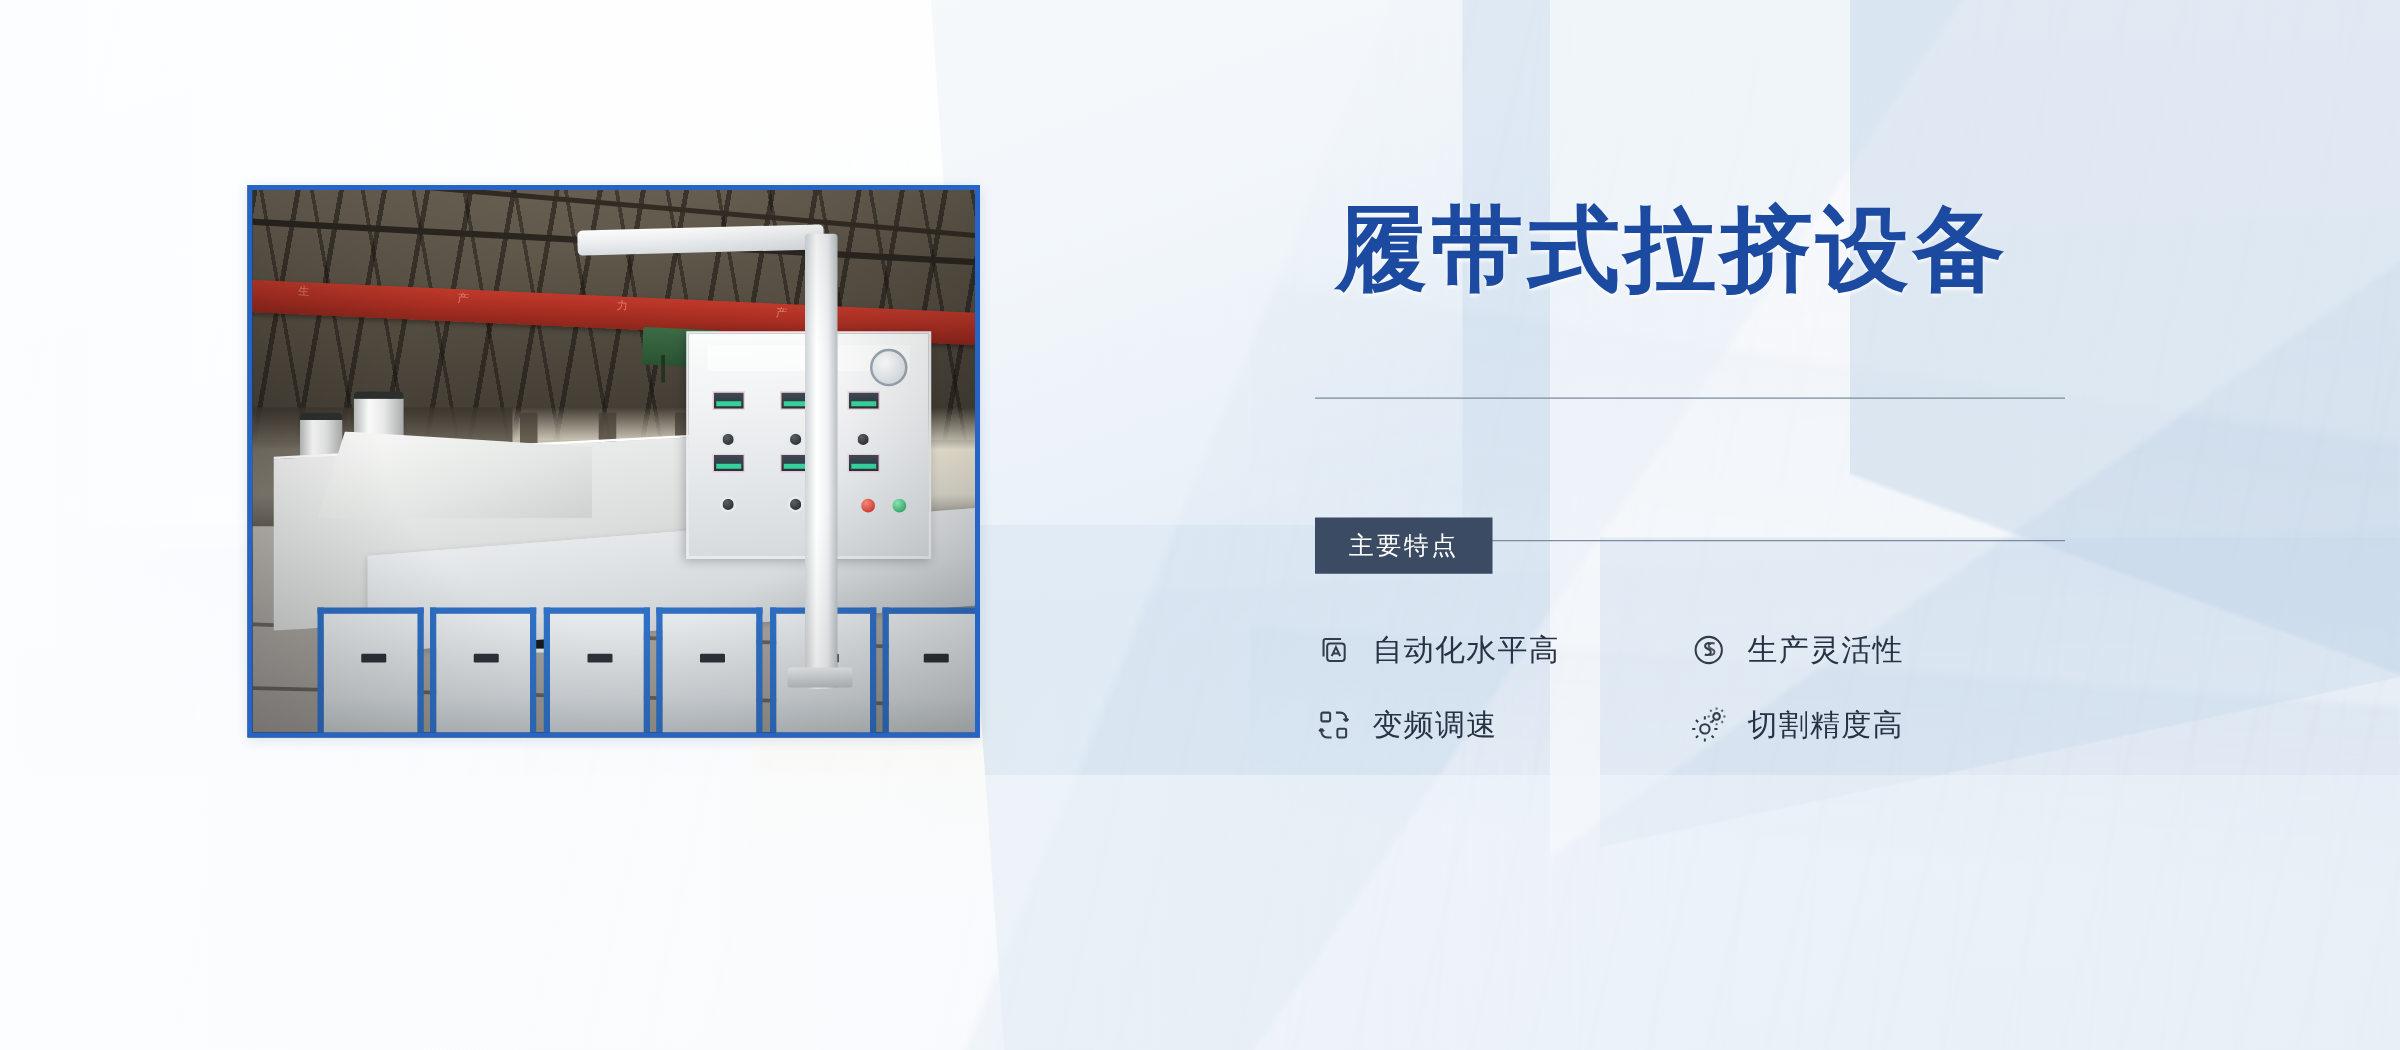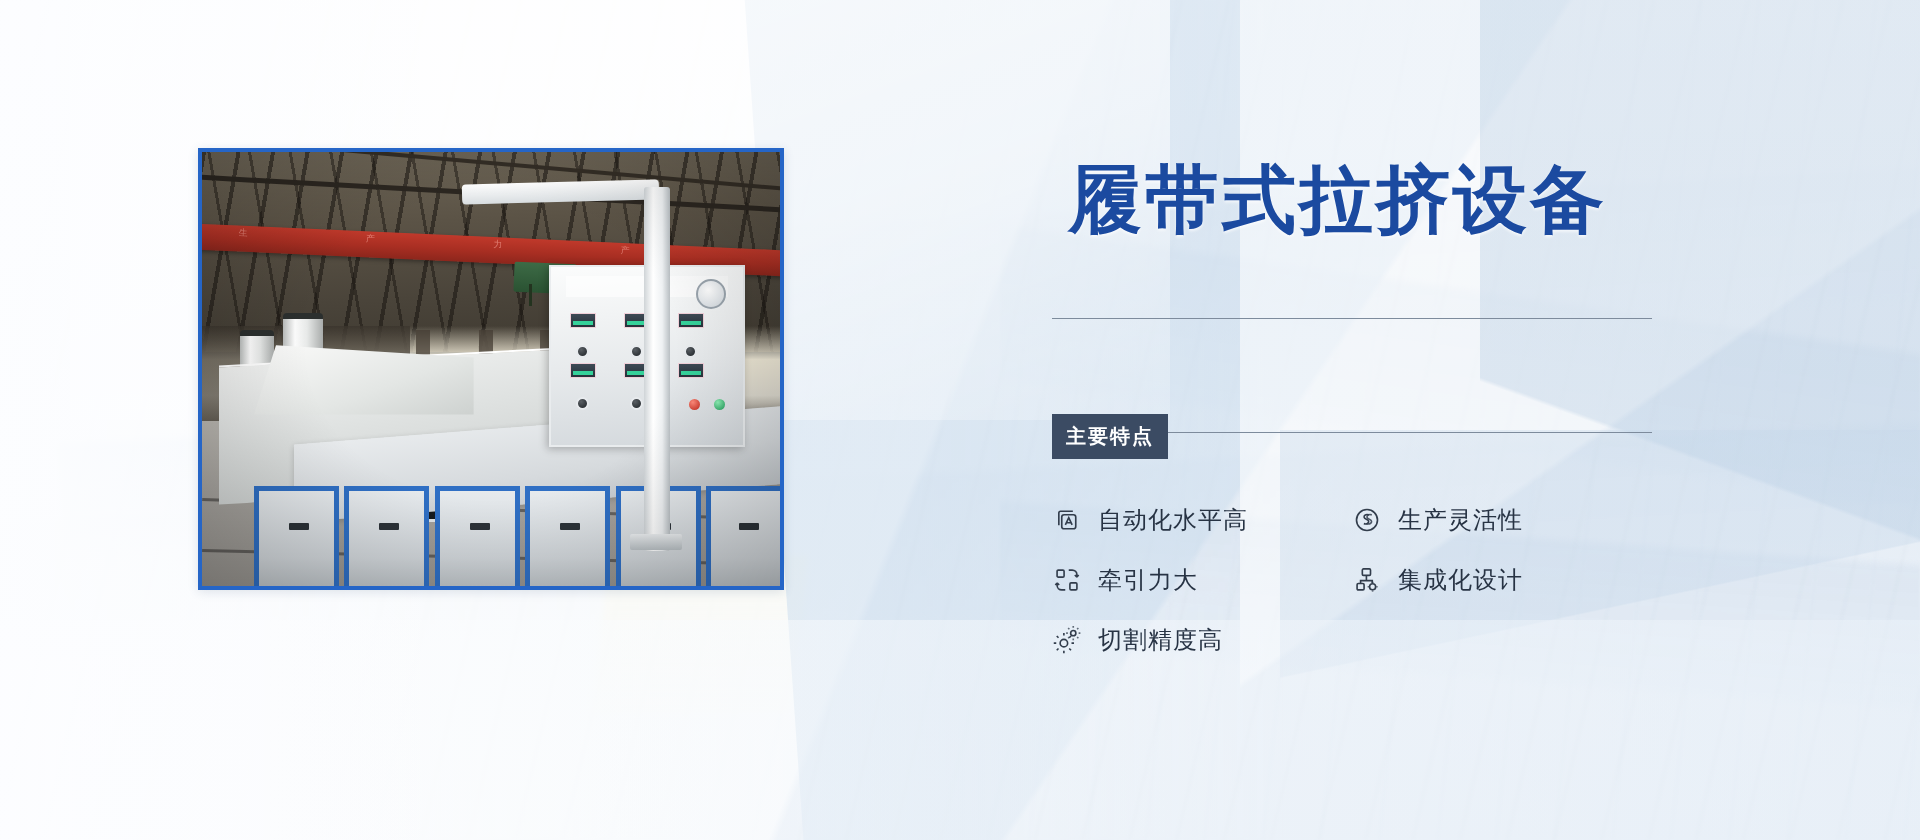--- a/index.html
+++ b/index.html
@@ -302,22 +302,22 @@
   }
   #rule-top { top:318px; }
   #rule-bottom { top:432px; }
   #subtitle {
     position:absolute; left:4px; top:333px; width:620px;
     font-size:28px; line-height:1.45; color:#2c3a4b; letter-spacing:.5px;
   }
   #badge {
     position:absolute; left:4px; top:414px;
     background:#3b4b63; color:#ffffff;
-    font-size:20px; font-weight:bold; letter-spacing:2px;
-    padding:9px 14px;
+    font-size:20px; font-weight:normal; letter-spacing:2px;
+    padding:9px 27px;
   }
 
   #features {
     position:absolute; left:4px; top:490px;
     width:740px;
     display:grid;
     grid-template-columns:300px 300px;
     grid-auto-rows:60px;
     align-items:center;
   }
@@ -484,35 +484,23 @@
 
       <div class="feature">
         <span class="ficon">
           <svg width="28" height="28" viewBox="0 0 24 24" fill="none" stroke="currentColor" stroke-width="1.4">
             <rect x="3.5" y="3.5" width="6" height="6" rx="1"></rect>
             <rect x="14.5" y="14.5" width="6" height="6" rx="1"></rect>
             <path d="M13.5 3.5h3a4 4 0 0 1 4 4v2M20.5 9.5l-1.8-1.8M20.5 9.5l1.5-1.8"></path>
             <path d="M10.5 20.5h-3a4 4 0 0 1-4-4v-2M3.5 14.5l1.8 1.8M3.5 14.5 2 16.3"></path>
           </svg>
         </span>
-        <span class="flabel">牵引力大</span>
-      </div>
-
-      <div class="feature">
-        <span class="ficon">
-          <svg width="28" height="28" viewBox="0 0 24 24" fill="none" stroke="currentColor" stroke-width="1.4">
-            <rect x="8" y="2.5" width="7" height="5.5" rx="1"></rect>
-            <path d="M11.5 8v4.5M11.5 12.5H6.5v2.2M11.5 12.5h5v2.2"></path>
-            <rect x="3.5" y="15" width="6" height="5.5" rx="1"></rect>
-            <circle cx="16.8" cy="17.8" r="2.6"></circle>
-            <path d="M16.8 14.5v-.9M16.8 21.9V21M13.5 17.8h-.9M21 17.8h-.9"></path>
-          </svg>
-        </span>
-        <span class="flabel">集成化设计</span>
-      </div>
+        <span class="flabel">变频调速</span>
+      </div>
+
 
       <div class="feature">
         <span class="ficon">
           <svg width="30" height="30" viewBox="0 0 24 24" fill="none" stroke="currentColor" stroke-width="1.3">
             <circle cx="9.5" cy="14.5" r="3"></circle>
             <path d="M9.5 8.4v-2M9.5 22.6v-2M3.4 14.5h-2M17.6 14.5h-2M5.2 10.2 3.8 8.8M15.2 20.2l-1.4-1.4M5.2 18.8l-1.4 1.4M15.2 8.8l-1.4 1.4"></path>
             <circle cx="17" cy="6.5" r="2.1"></circle>
             <path d="M17 2.2v-1.4M17 12.2v-1.4M12.7 6.5h-1.4M22.7 6.5h-1.4M13.9 3.4l-1-1M21.1 10.6l-1-1M13.9 9.6l-1 1M21.1 2.4l-1 1" opacity=".75"></path>
           </svg>
         </span>

